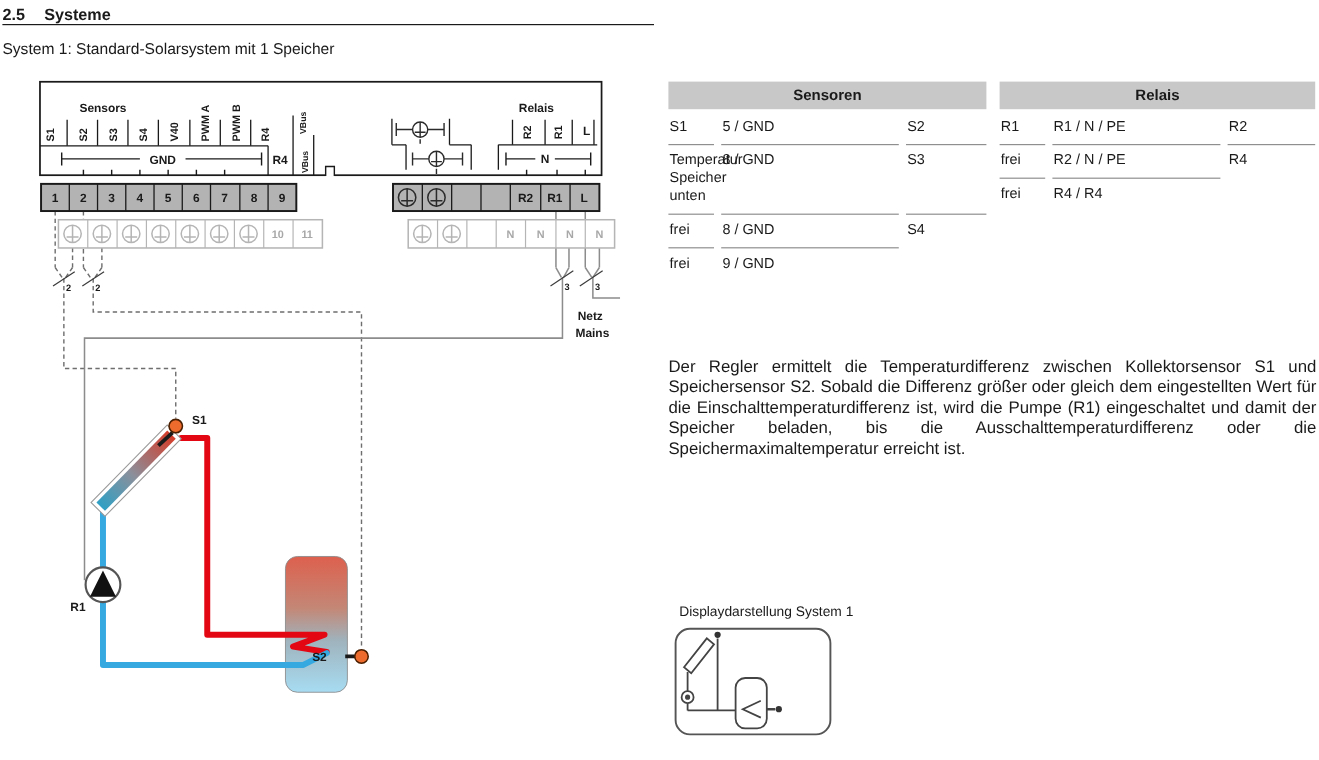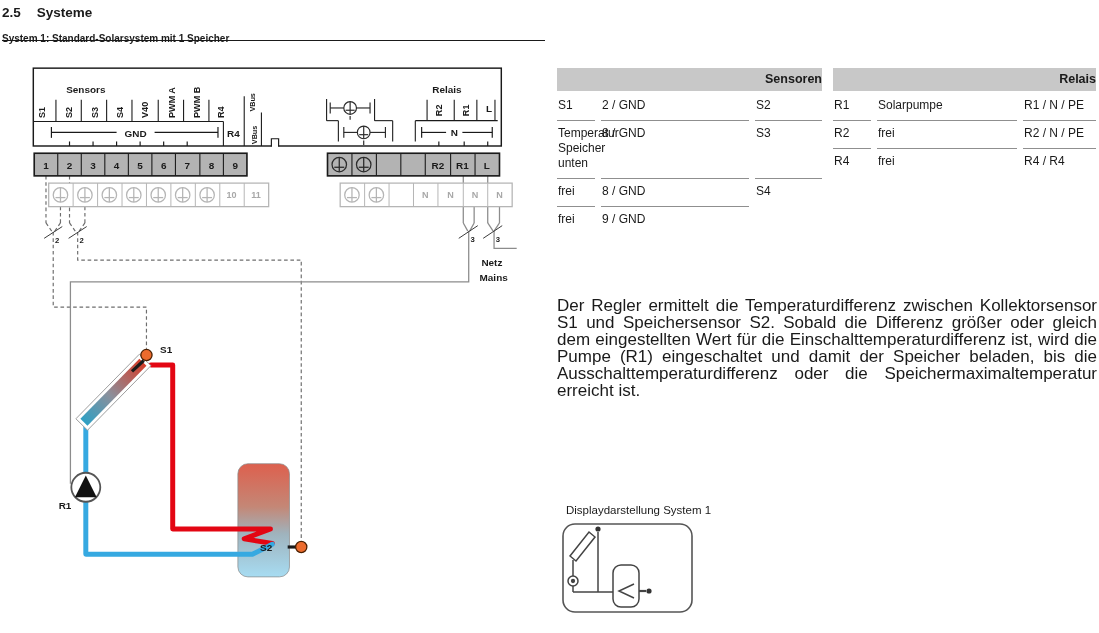--- a/index.html
+++ b/index.html
@@ -1,35 +1,35 @@
 <!DOCTYPE html>
 <html><head>
 <meta charset="utf-8">
 <style>
   html,body{margin:0;padding:0;background:#fff;}
   body{width:1099px;height:633px;position:relative;overflow:hidden;
        font-family:"Liberation Sans", sans-serif;color:#1a1a1a;}
   .abs{position:absolute;}
 
   
-  #heading{left:2px;top:5px;width:543px;border-bottom:1.6px solid #1a1a1a;padding-bottom:20px;
+  #heading{left:2px;top:5px;width:543px;border-bottom:1.6px solid #1a1a1a;padding-bottom:0;
            font-size:13.5px;font-weight:bold;}
   #heading .num{margin-right:16px;}
-  #systitle{left:2px;top:33px;font-size:10px;font-weight:bold;}
+  #systitle{left:2px;top:33px;font-size:13px;font-weight:normal;}
 
   
   .dtable{display:grid;column-gap:6px;font-size:12px;}
-  .dtable .hdr{grid-column:1 / span 3;background:#c8c8c8;text-align:right;
+  .dtable .hdr{grid-column:1 / span 3;background:#c8c8c8;text-align:center;
                font-weight:bold;font-size:12.5px;padding:4px 0 5px 0;margin-bottom:2px;}
   .dtable .cell{padding:5px 1px 7px 1px;border-bottom:1.4px solid #8f8f8f;line-height:1.25;}
   .dtable .last{border-bottom:none;}
   #sensor-table{left:557px;top:68px;width:265px;grid-template-columns:38px 148px 67px;}
   #relay-table{left:833px;top:68px;width:263px;grid-template-columns:38px 140px 73px;}
 
-  #descr{left:557px;top:297px;width:540px;font-size:17px;line-height:17px;
+  #descr{left:557px;top:297px;width:540px;font-size:14px;line-height:17px;
          text-align:justify;}
 
   #display-label{left:566px;top:504px;font-size:11.5px;}
 
   svg text{font-family:"Liberation Sans", sans-serif;}
   .blk{font-weight:bold;fill:#1a1a1a;}
 </style>
 </head>
 <body>
 
@@ -326,36 +326,35 @@
   <text x="148" y="384" font-size="11" class="blk">S1</text>
 
   <line x1="289" y1="598" x2="299" y2="598" stroke="#1a1a1a" stroke-width="3.5"></line>
   <circle cx="304" cy="598" r="6.2" fill="#ec6b2d" stroke="#4a1f00" stroke-width="1.4"></circle>
   <text x="272" y="602" font-size="11" class="blk" text-anchor="end">S2</text>
 </svg>
 
 <div class="abs dtable" id="sensor-table">
   <div class="hdr">Sensoren</div>
   <div class="cell">S1</div>
-  <div class="cell">2 / GND</div>
+  <div class="cell">5 / GND</div>
   <div class="cell">S2</div>
   <div class="cell">Temperatur Speicher unten</div>
   <div class="cell">8 / GND</div>
   <div class="cell">S3</div>
   <div class="cell">frei</div>
   <div class="cell">8 / GND</div>
   <div class="cell last">S4</div>
   <div class="cell last">frei</div>
   <div class="cell last">9 / GND</div>
 </div>
 
 <div class="abs dtable" id="relay-table">
   <div class="hdr">Relais</div>
   <div class="cell">R1</div>
-  <div class="cell">Solarpumpe</div>
   <div class="cell">R1 / N / PE</div>
   <div class="cell">R2</div>
   <div class="cell">frei</div>
   <div class="cell">R2 / N / PE</div>
   <div class="cell last">R4</div>
   <div class="cell last">frei</div>
   <div class="cell last">R4 / R4</div>
 </div>
 
 <div class="abs" id="descr">Der Regler ermittelt die Temperaturdifferenz zwischen Kollektorsensor S1 und Speichersensor S2. Sobald die Differenz größer oder gleich dem eingestellten Wert für die Einschalttemperaturdifferenz ist, wird die Pumpe (R1) eingeschaltet und damit der Speicher beladen, bis die Ausschalttemperaturdifferenz oder die Speichermaximaltemperatur erreicht ist.</div>

